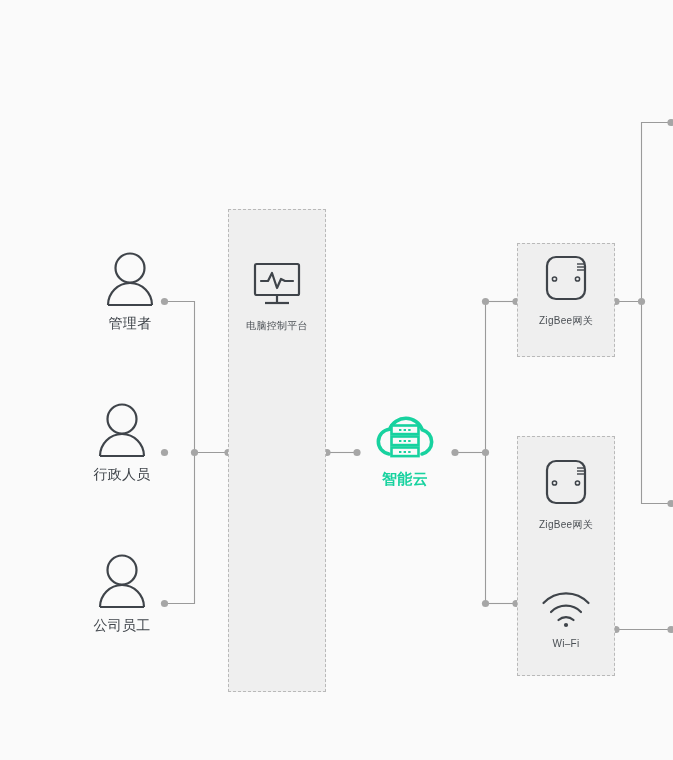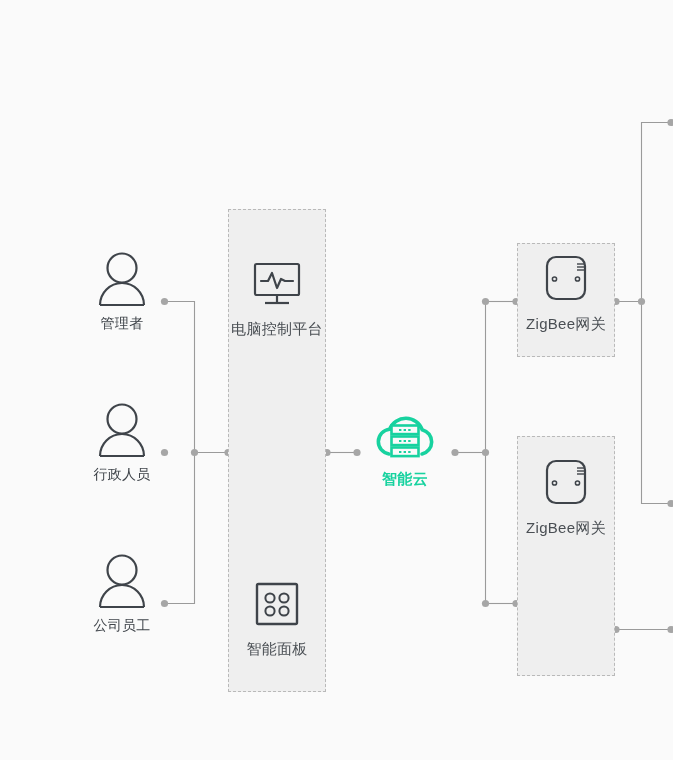--- a/index.html
+++ b/index.html
@@ -30,21 +30,21 @@
     flex-direction:column;
     align-items:center;
     justify-content:flex-start;
   }
   .node .glyph{
     display:flex;align-items:center;justify-content:center;
     height:54px;
   }
   .node .caption{
     margin-top:9px;
-    font-size:15px;
+    font-size:10px;
     color:#4a4f54;
     letter-spacing:.3px;
     white-space:nowrap;
     line-height:1;
   }
   .node.cloud .caption{
     color:#17d29f;
     font-weight:bold;
     font-size:15px;
   }
@@ -101,21 +101,21 @@
 
     <path d="M228 452.5 H240" stroke="#9a9a9a" stroke-width="1.1" fill="none"></path>
   </svg>
 
   <div class="group-box" style="left:228px;top:209px;width:98px;height:483px;"></div>
 
   <div class="group-box" style="left:517px;top:243px;width:98px;height:114px;"></div>
 
   <div class="group-box" style="left:517px;top:436px;width:98px;height:240px;"></div>
 
-  <div class="node person" style="left:62px;top:250px;width:120px;">
+  <div class="node person" style="left:70px;top:250px;width:120px;">
     <div class="glyph">
       <svg width="54" height="56" viewBox="0 0 54 56">
         <circle cx="27" cy="17" r="14.5" fill="none" stroke="#3f444a" stroke-width="2.2"></circle>
         <path d="M5 54 a22 22 0 0 1 44 0" fill="none" stroke="#3f444a" stroke-width="2.2"></path>
         <line x1="5" y1="54" x2="49" y2="54" stroke="#3f444a" stroke-width="2.2"></line>
       </svg>
     </div>
     <div class="caption">管理者</div>
   </div>
 
@@ -147,32 +147,20 @@
         <rect x="4" y="3" width="44" height="31" rx="1.5" fill="none" stroke="#3f444a" stroke-width="2.2"></rect>
         <polyline points="10,20 17,20 21,12 26,27 30,18 34,20 42,20" fill="none" stroke="#3f444a" stroke-width="2.2" stroke-linejoin="round" stroke-linecap="round"></polyline>
         <line x1="26" y1="34" x2="26" y2="41" stroke="#3f444a" stroke-width="2.2"></line>
         <line x1="14" y1="42" x2="38" y2="42" stroke="#3f444a" stroke-width="2.2"></line>
       </svg>
     </div>
     <div class="caption">电脑控制平台</div>
   </div>
 
 
-  <div class="node" style="left:217px;top:578px;width:120px;">
-    <div class="glyph">
-      <svg width="48" height="48" viewBox="0 0 48 48">
-        <rect x="4" y="3" width="40" height="40" rx="1.5" fill="none" stroke="#3f444a" stroke-width="2.4"></rect>
-        <circle cx="17" cy="17" r="4.6" fill="none" stroke="#3f444a" stroke-width="2"></circle>
-        <circle cx="31" cy="17" r="4.6" fill="none" stroke="#3f444a" stroke-width="2"></circle>
-        <circle cx="17" cy="30" r="4.6" fill="none" stroke="#3f444a" stroke-width="2"></circle>
-        <circle cx="31" cy="30" r="4.6" fill="none" stroke="#3f444a" stroke-width="2"></circle>
-      </svg>
-    </div>
-    <div class="caption">智能面板</div>
-  </div>
 
   <div class="node cloud" style="left:345px;top:408px;width:120px;">
     <div class="glyph">
       <svg width="72" height="50" viewBox="0 0 72 50">
         <path d="M20 44 A12.5 12.5 0 0 1 20.6 19.2 A17.5 17.5 0 0 1 53.2 19.7 A12.5 12.5 0 0 1 53 44" fill="none" stroke="#17d29f" stroke-width="3.6" stroke-linecap="round"></path>
         <rect x="22.5" y="15.5" width="27" height="8.6" fill="#fafafa" stroke="#17d29f" stroke-width="2.6"></rect>
         <rect x="22.5" y="26.5" width="27" height="8.6" fill="#fafafa" stroke="#17d29f" stroke-width="2.6"></rect>
         <rect x="22.5" y="37.5" width="27" height="8.6" fill="#fafafa" stroke="#17d29f" stroke-width="2.6"></rect>
         <g fill="#17d29f">
           <rect x="30" y="19" width="2.4" height="2"></rect>
@@ -211,14 +199,25 @@
         <circle cx="15.5" cy="25" r="2.1" fill="none" stroke="#3f444a" stroke-width="1.5"></circle>
         <circle cx="38.5" cy="25" r="2.1" fill="none" stroke="#3f444a" stroke-width="1.5"></circle>
         <line x1="38" y1="10" x2="45" y2="10" stroke="#3f444a" stroke-width="1.4"></line>
         <line x1="38" y1="13" x2="45" y2="13" stroke="#3f444a" stroke-width="1.4"></line>
         <line x1="38" y1="16" x2="45" y2="16" stroke="#3f444a" stroke-width="1.4"></line>
       </svg>
     </div>
     <div class="caption">ZigBee网关</div>
   </div>
 
+  <div class="node" style="left:506px;top:588px;width:120px;">
+    <div class="glyph" style="height:42px;">
+      <svg width="56" height="38" viewBox="0 0 56 38">
+        <path d="M5.5 13 A31 31 0 0 1 50.5 13" fill="none" stroke="#3f444a" stroke-width="2.2" stroke-linecap="round"></path>
+        <path d="M13 22 A21 21 0 0 1 43 22" fill="none" stroke="#3f444a" stroke-width="2.2" stroke-linecap="round"></path>
+        <path d="M20.5 30 A11.5 11.5 0 0 1 35.5 30" fill="none" stroke="#3f444a" stroke-width="2.2" stroke-linecap="round"></path>
+        <circle cx="28" cy="35" r="2.1" fill="#3f444a"></circle>
+      </svg>
+    </div>
+    <div class="caption">Wi–Fi</div>
+  </div>
 
 </div>
 
 </body></html>

